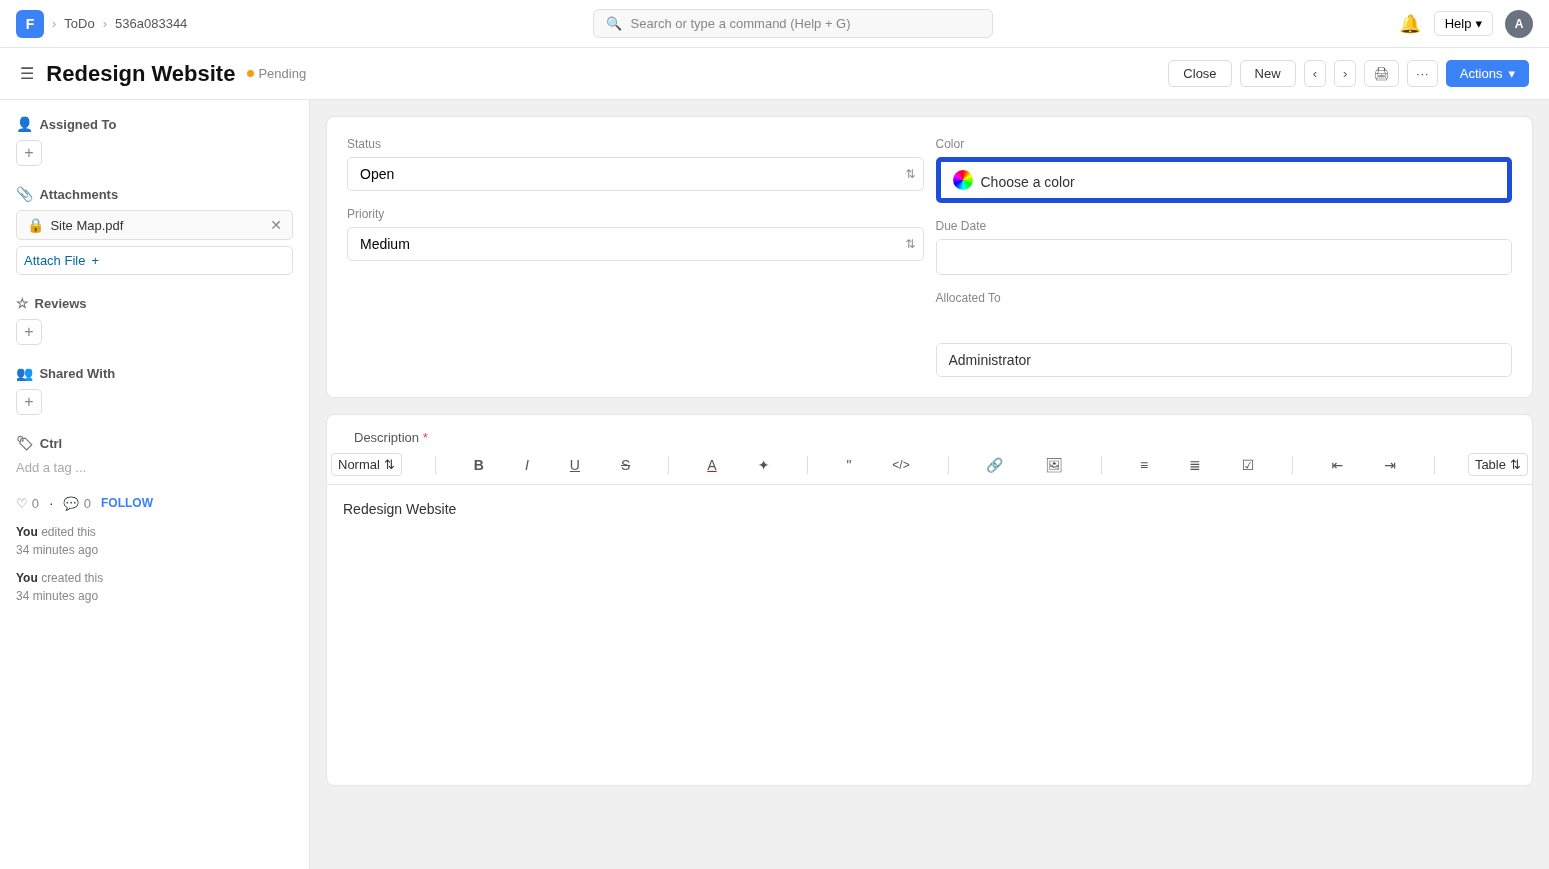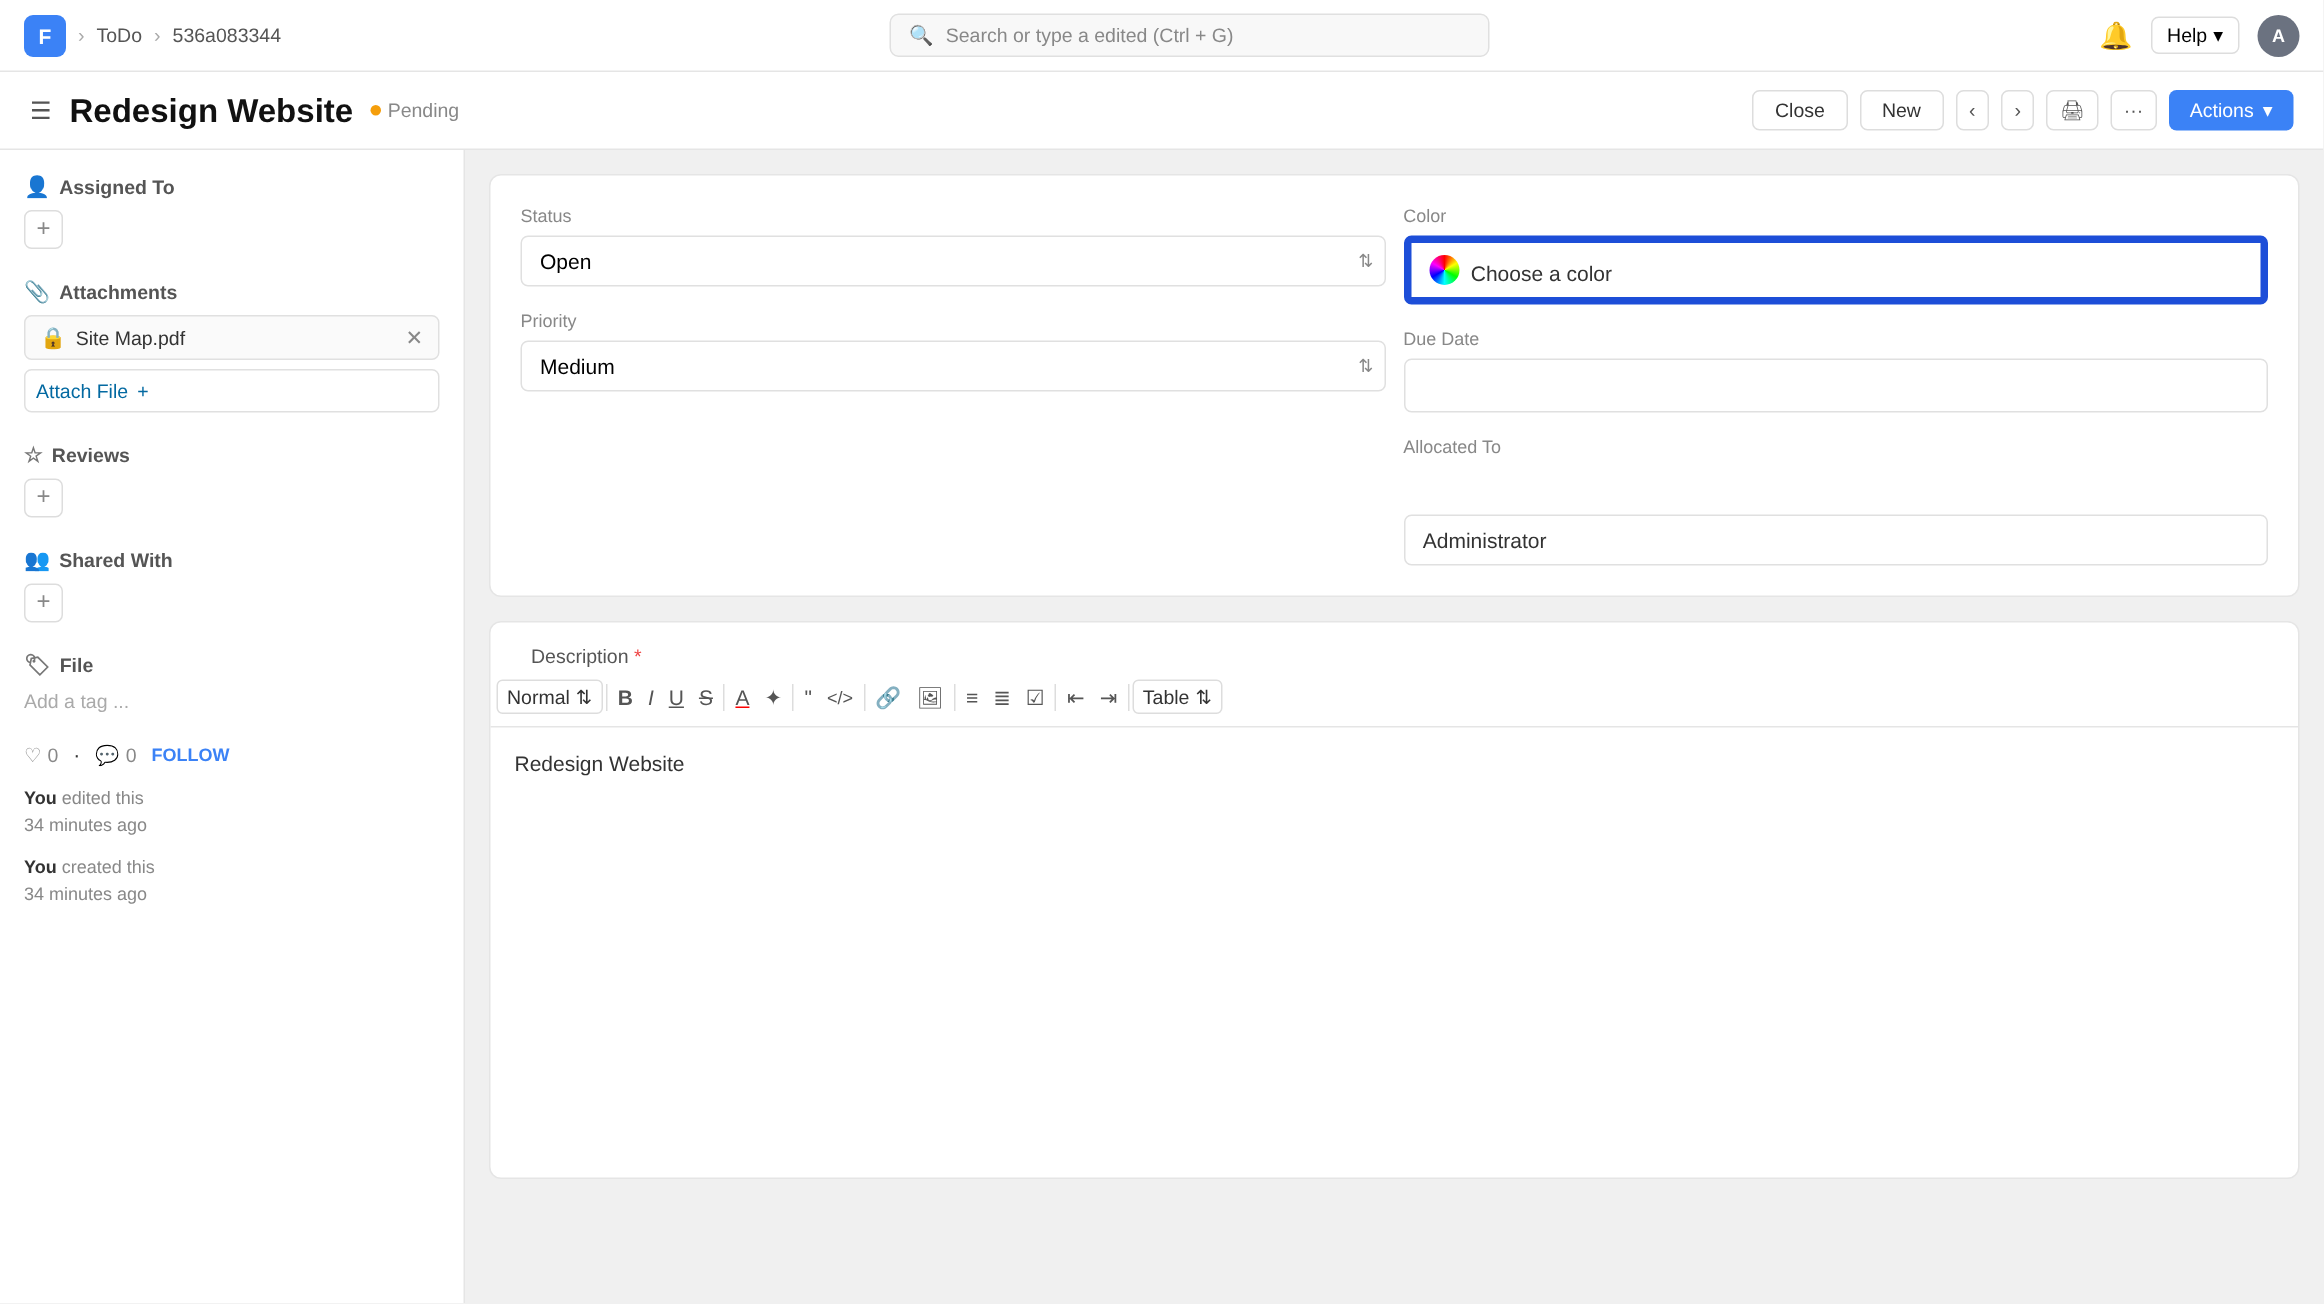--- a/index.html
+++ b/index.html
@@ -148,20 +148,21 @@
       background: white; border-radius: 8px;
       border: 1px solid #e5e5e5;
     }
     .desc-header { padding: 14px 16px 0 16px; }
     .desc-label { font-size: 13px; color: #555; font-weight: 500; margin-left: 11px; }
     .desc-required { color: #ef4444; }
     .editor-toolbar {
       display: flex; align-items: center; gap: 0;
       padding: 8px 4px; border-bottom: 1px solid #e5e5e5;
       flex-wrap: wrap;
+      justify-content: space-between;
     }
     .toolbar-btn {
       border: none; background: none; cursor: pointer; padding: 3px 5px;
       font-size: 14px; color: #555; border-radius: 3px;
     }
     .toolbar-select {
       border: 1px solid #ddd; border-radius: 4px; padding: 3px 6px;
       font-size: 13px; background: white; cursor: pointer; display: flex; align-items: center; gap: 4px;
     }
     .toolbar-divider { width: 1px; height: 18px; background: #ddd; margin: 0 2px; }
@@ -183,21 +184,21 @@
   <div class="navbar-left">
     <div class="app-logo">F</div>
     <span class="breadcrumb-sep">›</span>
     <span class="breadcrumb-item">ToDo</span>
     <span class="breadcrumb-sep">›</span>
     <span class="breadcrumb-item">536a083344</span>
   </div>
   <div class="navbar-center">
     <div class="search-bar">
       <span>🔍</span>
-      <span>Search or type a edited (Ctrl + G)</span>
+      <span>Search or type a command (Help + G)</span>
     </div>
   </div>
   <div class="navbar-right">
     <span class="nav-bell">🔔</span>
     <button class="help-btn">
       <span>Help</span>
       <span>▾</span>
     </button>
     <div class="avatar-circle">A</div>
   </div>
@@ -270,21 +271,21 @@
         <div class="sidebar-section-title">
           <span class="sidebar-section-icon">👥</span>
           <span>Shared With</span>
         </div>
         <button class="sidebar-add-btn">+</button>
       </div>
 
       <div class="sidebar-section">
         <div class="sidebar-section-title">
           <span class="sidebar-section-icon">🏷</span>
-          <span>File</span>
+          <span>Ctrl</span>
         </div>
         <span class="tag-add">Add a tag ...</span>
       </div>
 
       <div class="sidebar-stats">
         <div class="stat-item">
           <span>♡</span>
           <span>0</span>
         </div>
         <span>·</span>

